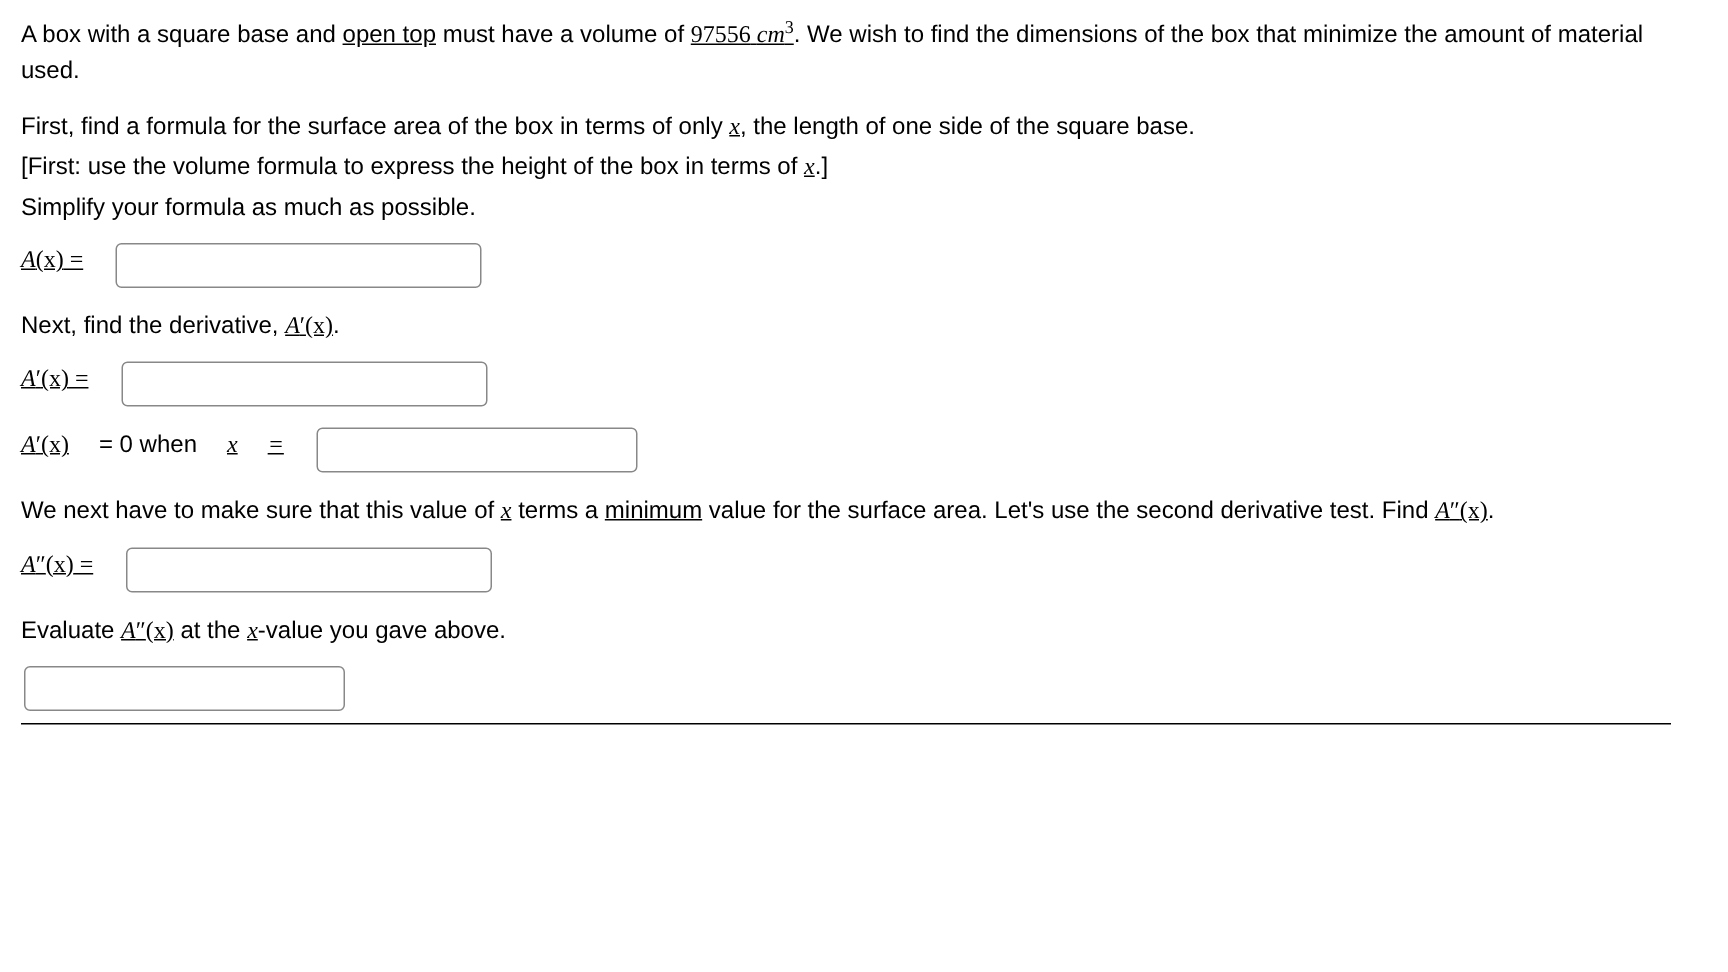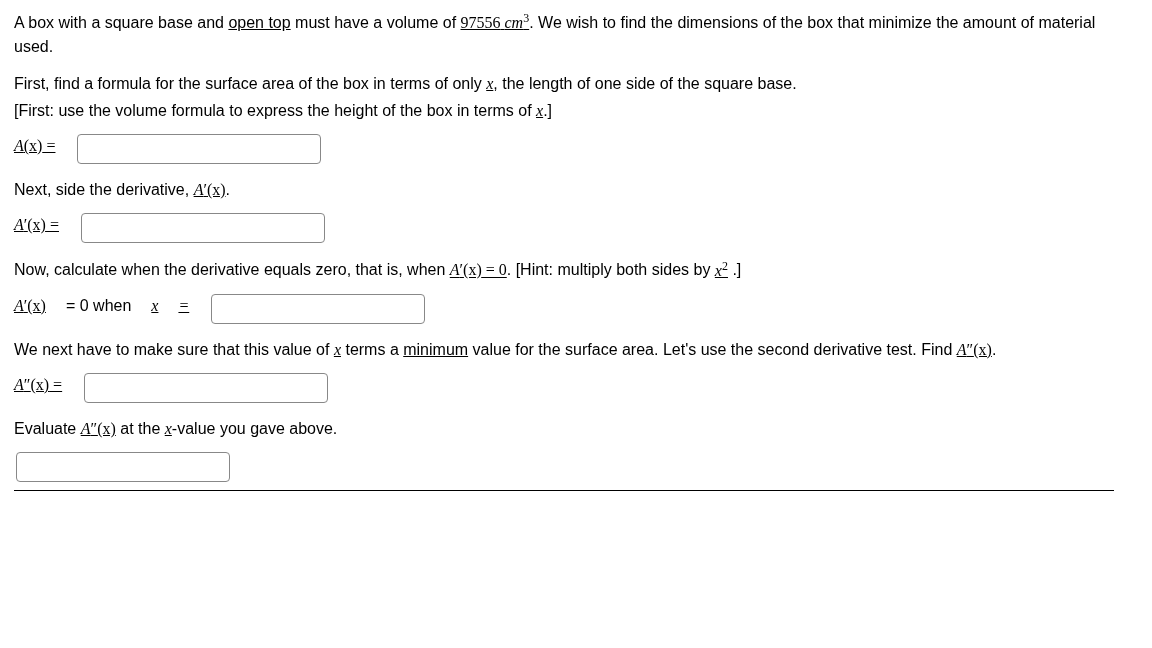--- a/index.html
+++ b/index.html
@@ -77,40 +77,38 @@
     </p>
   </div>
 
   <div class="block">
     <p>
       <span>First, find a formula for the surface area of the box in terms of only </span><span class="math">x</span><span>, the length of one side of the square base.</span>
     </p>
     <p>
       <span>[First: use the volume formula to express the height of the box in terms of </span><span class="math">x</span><span>.]</span>
     </p>
+    <p>Simplify your formula as much as possible.</p>
     <div class="line">
       <span class="math"><span>A</span><span class="op">(x)</span><span class="op"> = </span></span>
       <input class="answer" type="text" style="">
     </div>
   </div>
 
   <div class="block">
     <p>
-      <span>Next, side the derivative, </span><span class="math"><span>A</span><span class="prime">′</span><span class="op">(x)</span></span><span>.</span>
+      <span>Next, find the derivative, </span><span class="math"><span>A</span><span class="prime">′</span><span class="op">(x)</span></span><span>.</span>
     </p>
     <div class="line">
       <span class="math"><span>A</span><span class="prime">′</span><span class="op">(x)</span><span class="op"> = </span></span>
       <input class="answer" type="text" style="">
     </div>
   </div>
 
   <div class="block">
-    <p>
-      <span>Now, calculate when the derivative equals zero, that is, when </span><span class="math"><span>A</span><span class="prime">′</span><span class="op">(x)</span><span class="op"> = 0</span></span><span>. [Hint: multiply both sides by </span><span class="math"><span>x</span><sup>2</sup></span><span> .]</span>
-    </p>
     <div class="line">
       <span class="math"><span>A</span><span class="prime">′</span><span class="op">(x)</span></span>
         <span> = 0 when </span>
         <span class="math">x</span>
         <span class="math op"> = </span>
       <input class="answer small" type="text" style="">
     </div>
   </div>
 
   <div class="block">

